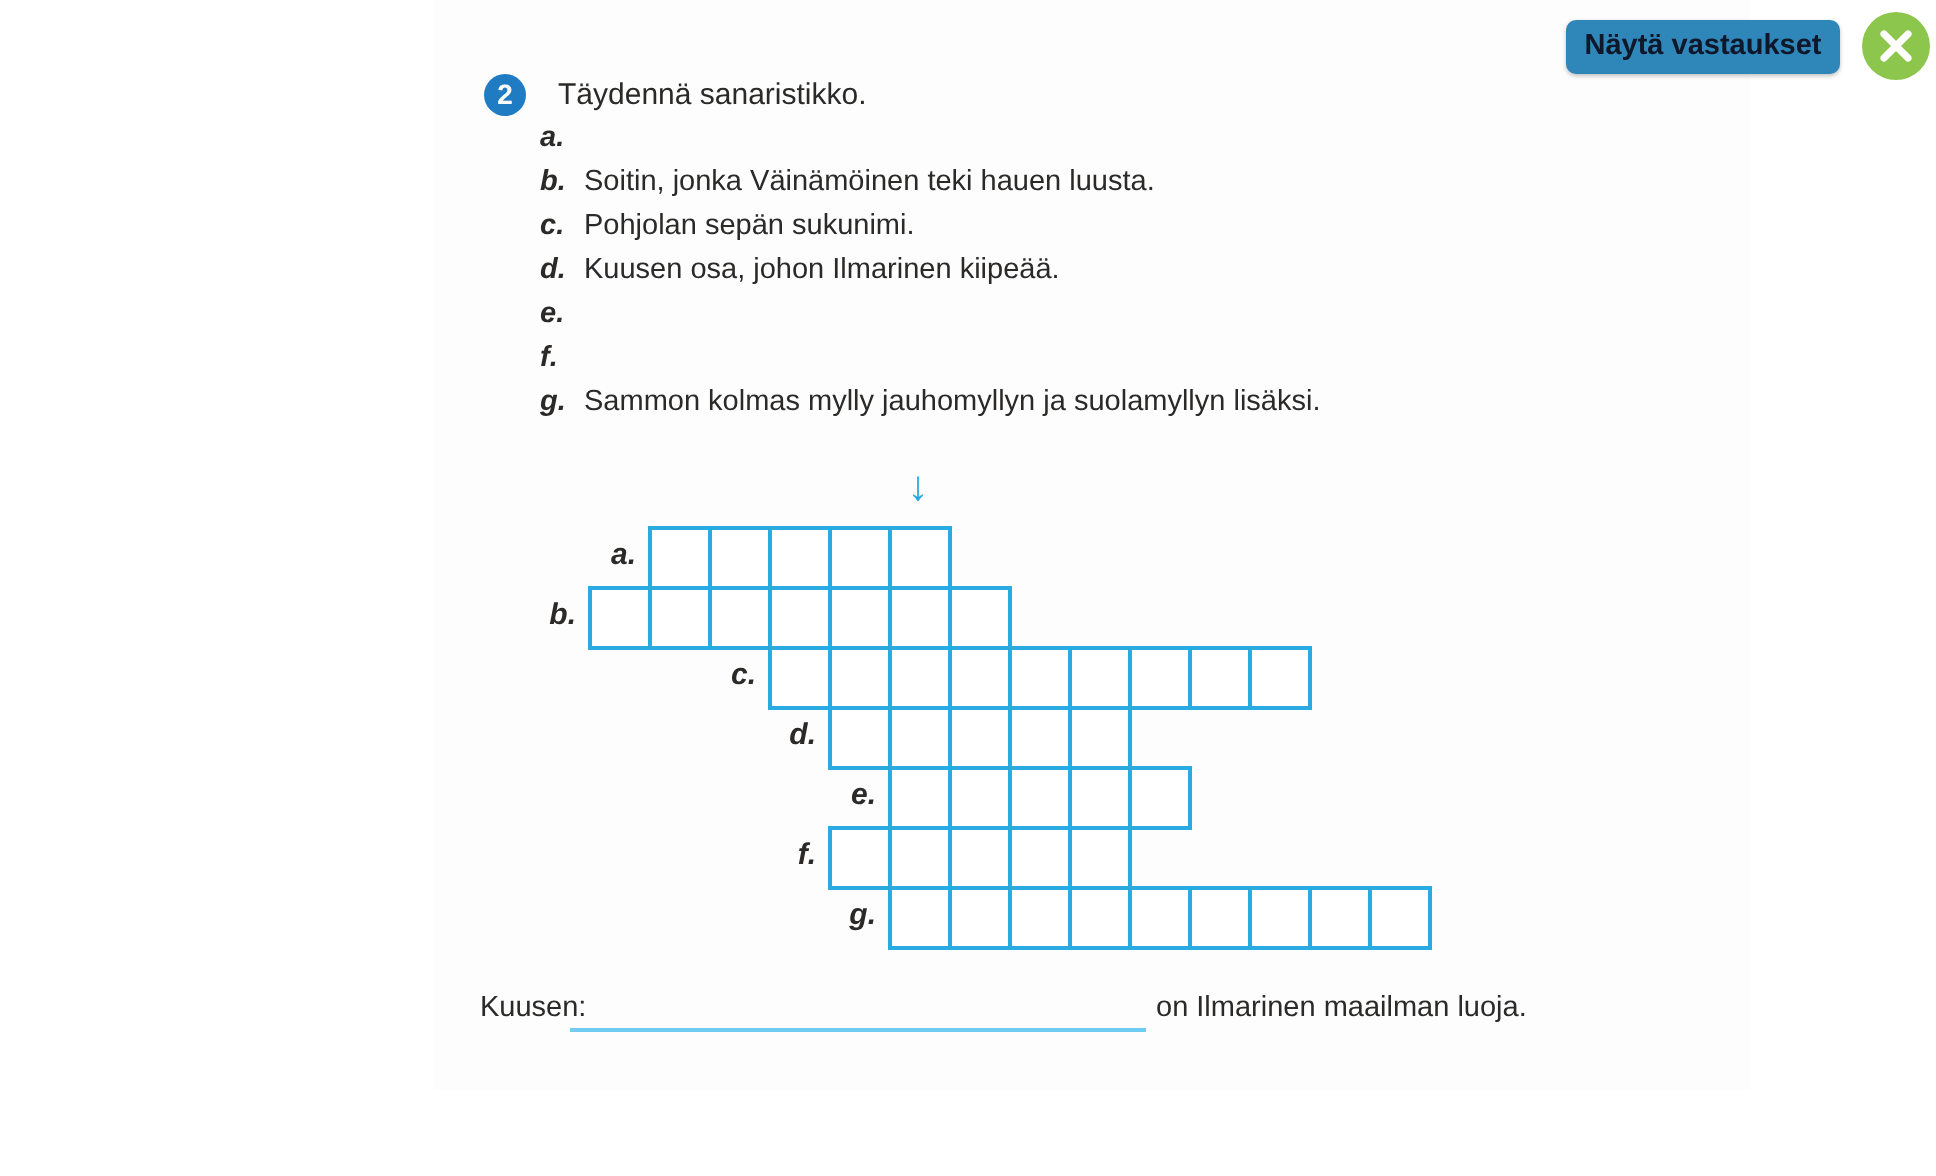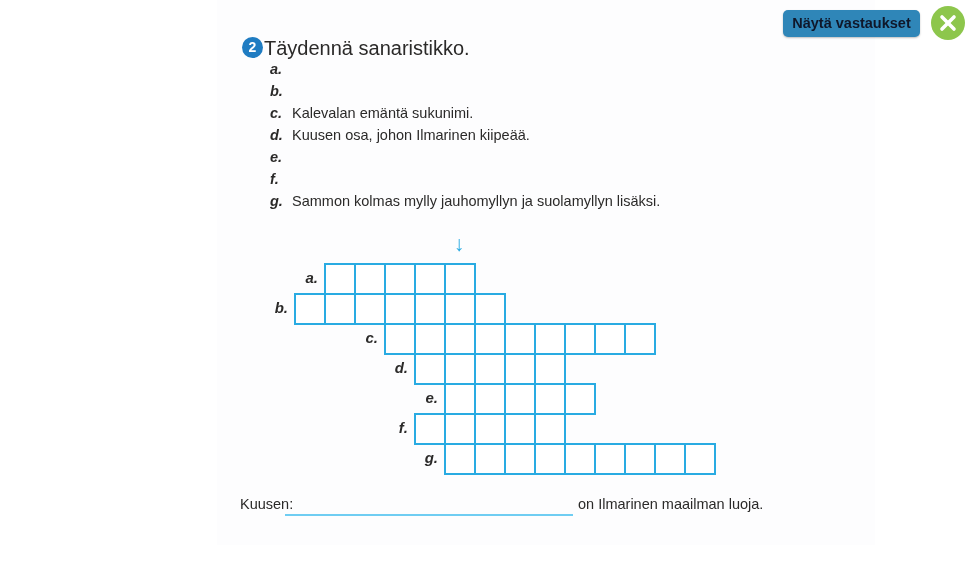--- a/index.html
+++ b/index.html
@@ -67,23 +67,23 @@
     border-radius: 50%;
     background: var(--num);
     color: #ffffff;
     font-size: 14px;
     font-weight: 700;
     text-align: center;
     line-height: 21px;
   }
   .ex-title {
     position: absolute;
-    left: 264px; top: 37px;
+    left: 279px; top: 37px;
     height: 22px; line-height: 22px;
-    font-size: 20px;
+    font-size: 15px;
   }
 
   
   .clue-list {
     position: absolute;
     left: 270px; top: 58px;
   }
   .clue-row {
     height: 22px;
     line-height: 22px;
@@ -167,24 +167,25 @@
   <div class="num-badge">2</div>
 
   <div class="ex-title">Täydennä sanaristikko.</div>
 
   <div class="clue-list">
       <div class="clue-row">
         <span class="clue-letter">a.</span>
       </div>
       <div class="clue-row">
         <span class="clue-letter">b.</span>
+        <span class="clue-text">Soitin, jonka Väinämöinen teki hauen luusta.</span>
       </div>
       <div class="clue-row">
         <span class="clue-letter">c.</span>
-        <span class="clue-text">Kalevalan emäntä sukunimi.</span>
+        <span class="clue-text">Pohjolan sepän sukunimi.</span>
       </div>
       <div class="clue-row">
         <span class="clue-letter">d.</span>
         <span class="clue-text">Kuusen osa, johon Ilmarinen kiipeää.</span>
       </div>
       <div class="clue-row">
         <span class="clue-letter">e.</span>
       </div>
       <div class="clue-row">
         <span class="clue-letter">f.</span>

